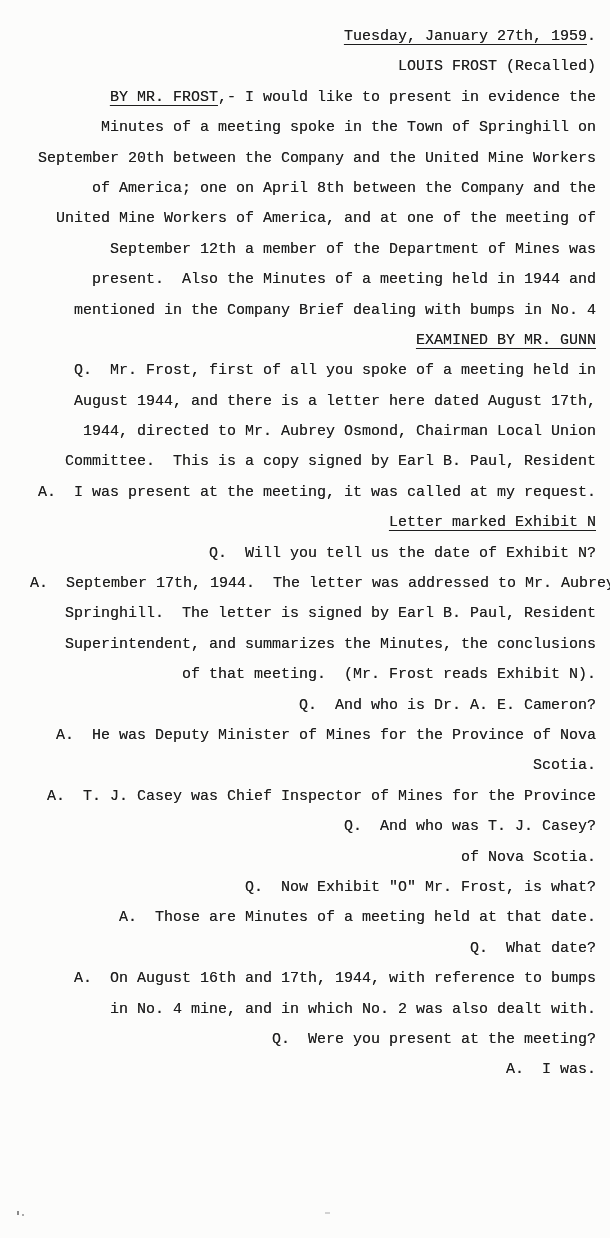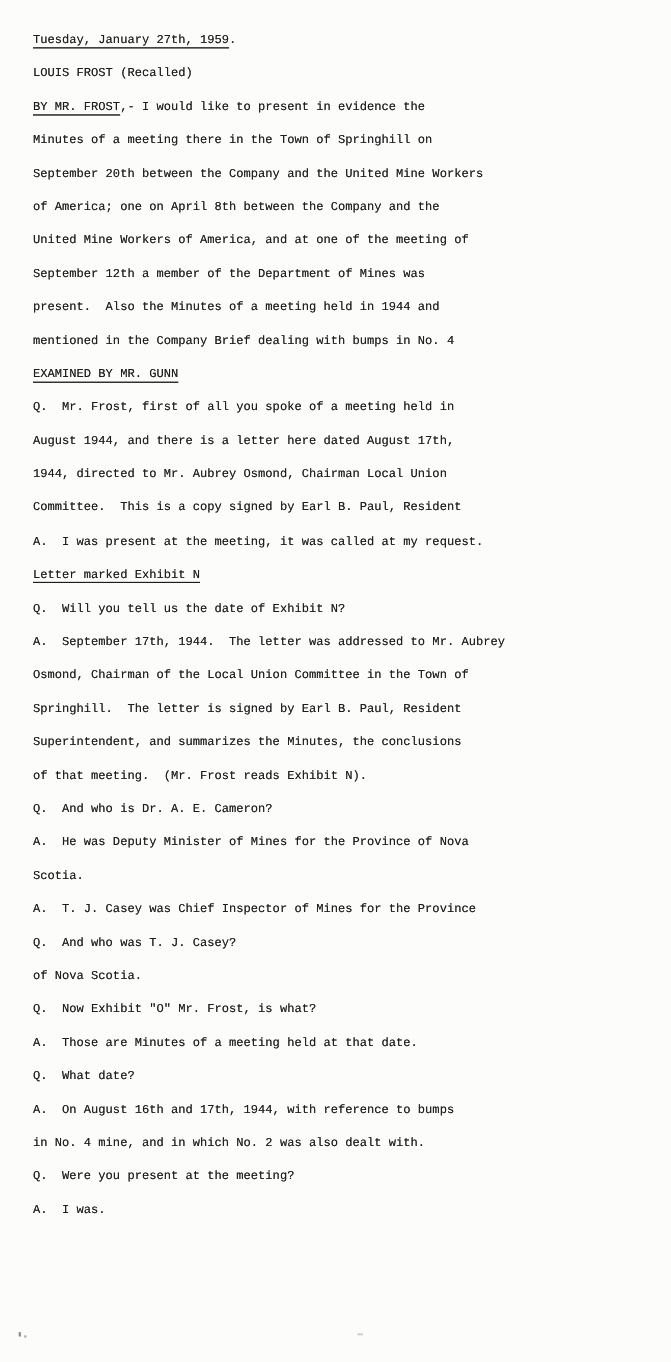--- a/index.html
+++ b/index.html
@@ -9,25 +9,26 @@
   }
   html,body{margin:0;padding:0;}
   body{
     width:610px;height:1238px;
     background:var(--paper);
     position:relative;
     overflow:hidden;
   }
   .page{
     font-family:"Liberation Mono","DejaVu Sans Mono",monospace;
-    font-size:11px;
+    font-size:15px;
     line-height:var(--lh);
     color:var(--ink);
     padding:22px 14px 0 30px;
     text-shadow:0 0 0.6px rgba(25,25,25,0.65);
+    text-align:right;
   }
   .line{
     white-space:pre;
     height:var(--lh);
   }
   .u{
     text-decoration:underline;
     text-decoration-thickness:1.4px;
     text-underline-offset:3.5px;
   }
@@ -58,37 +59,36 @@
 
 <div class="page">
 
   <div class="line"><span class="u">Tuesday, January 27th, 1959</span><span>.</span></div>
 
 
   <div class="line">LOUIS FROST (Recalled)</div>
 
   <div>
       <div class="line"><span class="u">BY MR. FROST</span><span>,- I would like to present in evidence the</span></div>
-      <div class="line"><span>Minutes of a meeting there in the Town of Springhill on</span></div>
+      <div class="line"><span>Minutes of a meeting spoke in the Town of Springhill on</span></div>
       <div class="line"><span>September 20th between the Company and the United Mine Workers</span></div>
       <div class="line"><span>of America; one on April 8th between the Company and the</span></div>
       <div class="line"><span>United Mine Workers of America, and at one of the meeting of</span></div>
       <div class="line"><span>September 12th a member of the Department of Mines was</span></div>
       <div class="line"><span>present.  Also the Minutes of a meeting held in 1944 and</span></div>
       <div class="line"><span>mentioned in the Company Brief dealing with bumps in No. 4</span></div>
       <div class="line"><span class="u">EXAMINED BY MR. GUNN</span></div>
       <div class="line"><span>Q.  Mr. Frost, first of all you spoke of a meeting held in</span></div>
       <div class="line"><span>August 1944, and there is a letter here dated August 17th,</span></div>
       <div class="line"><span>1944, directed to Mr. Aubrey Osmond, Chairman Local Union</span></div>
       <div class="line"><span>Committee.  This is a copy signed by Earl B. Paul, Resident</span></div>
       <div class="line"><span>A.  I was present at the meeting, it was called at my request.</span></div>
       <div class="line" style=""><span class="u">Letter marked Exhibit N</span></div>
       <div class="line"><span>Q.  Will you tell us the date of Exhibit N?</span></div>
       <div class="line"><span>A.  September 17th, 1944.  The letter was addressed to Mr. Aubrey</span></div>
-      <div class="line"><span>Osmond, Chairman of the Local Union Committee in the Town of</span></div>
       <div class="line"><span>Springhill.  The letter is signed by Earl B. Paul, Resident</span></div>
       <div class="line"><span>Superintendent, and summarizes the Minutes, the conclusions</span></div>
       <div class="line"><span>of that meeting.  (Mr. Frost reads Exhibit N).</span></div>
       <div class="line"><span>Q.  And who is Dr. A. E. Cameron?</span></div>
       <div class="line"><span>A.  He was Deputy Minister of Mines for the Province of Nova</span></div>
       <div class="line"><span>Scotia.</span></div>
       <div class="line"><span>A.  T. J. Casey was Chief Inspector of Mines for the Province</span></div>
       <div class="line"><span>Q.  And who was T. J. Casey?</span></div>
       <div class="line"><span>of Nova Scotia.</span></div>
       <div class="line"><span>Q.  Now Exhibit "O" Mr. Frost, is what?</span></div>

